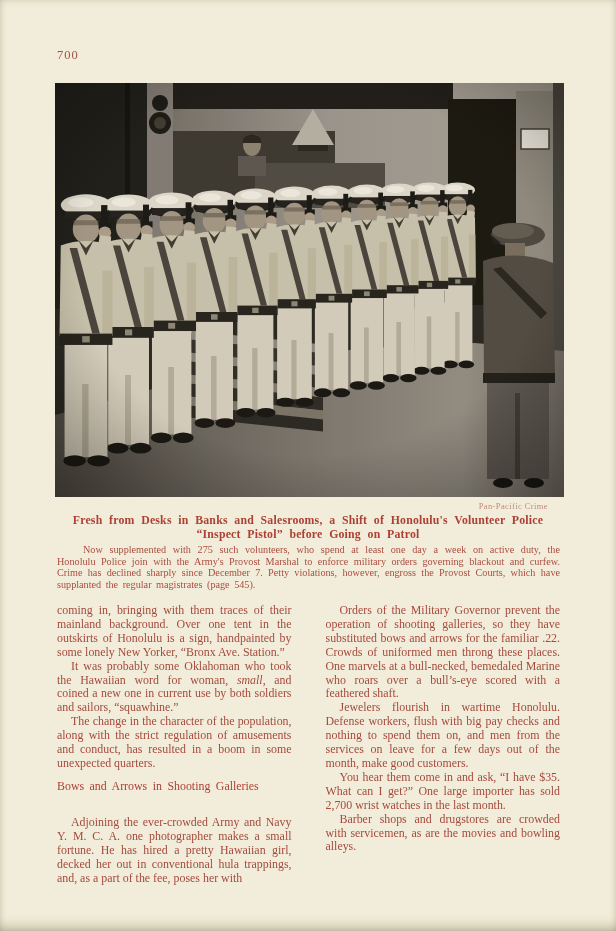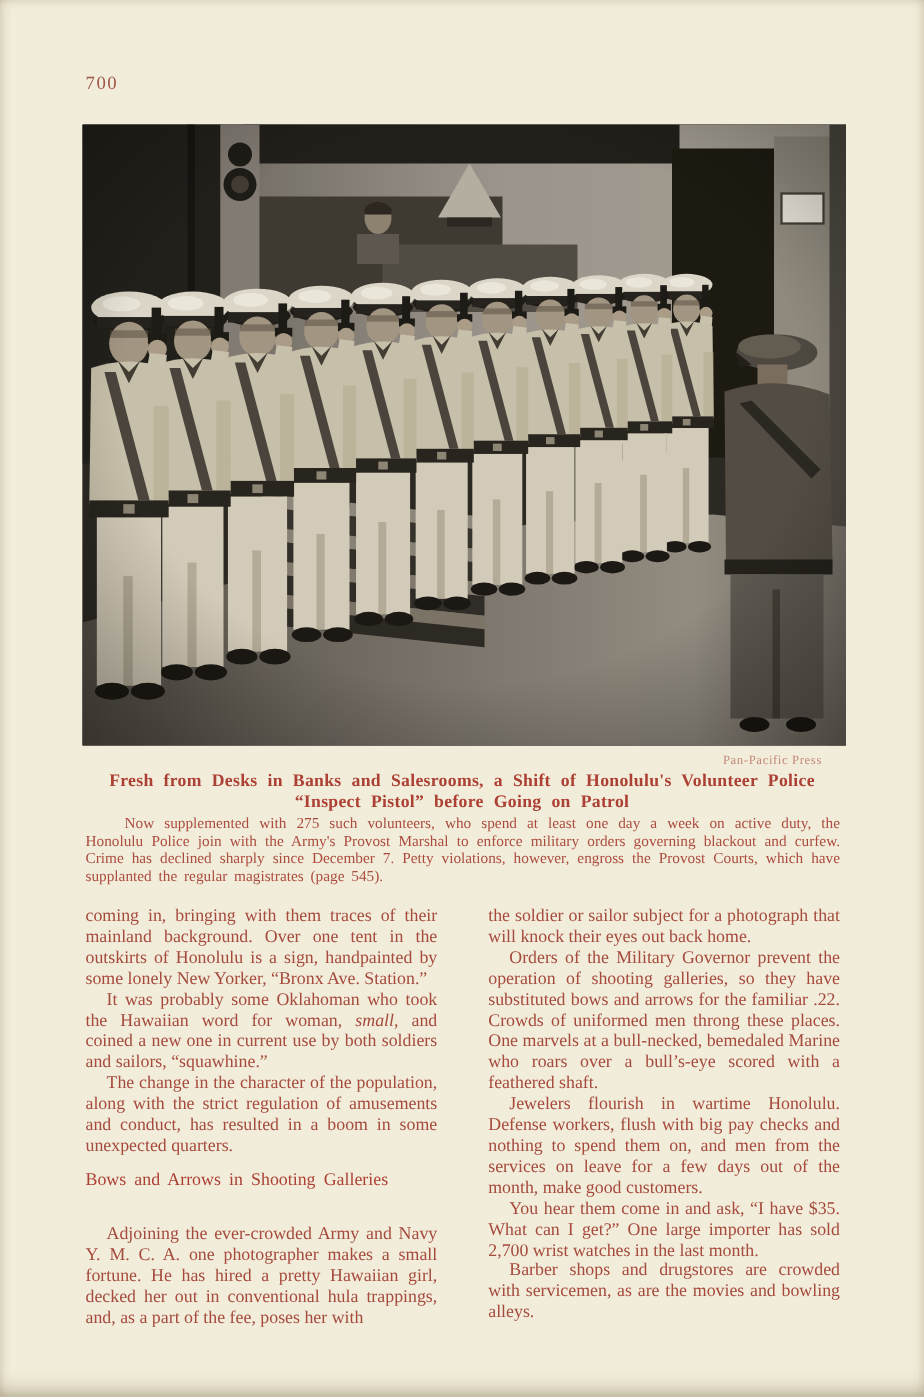--- a/index.html
+++ b/index.html
@@ -180,39 +180,38 @@
         <rect x="460" y="310" width="5" height="86" fill="#3b382f"></rect>
         <ellipse cx="448" cy="400" rx="10" ry="5" fill="#0f0d0a"></ellipse>
         <ellipse cx="479" cy="400" rx="10" ry="5" fill="#0f0d0a"></ellipse>
       </g>
 
       <rect x="0" y="0" width="509" height="414" fill="#cfc8b4" opacity="0.05"></rect>
       <rect x="0" y="0" width="509" height="414" fill="url(#vignette)"></rect>
     </svg>
   </div>
 
-  <div class="photo-credit">Pan-Pacific Press</div>
+  <div class="photo-credit">Pan-Pacific Crime</div>
 
   <div class="caption-title">
     <div>Fresh from Desks in Banks and Salesrooms, a Shift of Honolulu's Volunteer Police</div>
     <div>“Inspect Pistol” before Going on Patrol</div>
   </div>
 
   <div class="caption-text">Now supplemented with 275 such volunteers, who spend at least one day a week on active duty, the Honolulu Police join with the Army's Provost Marshal to enforce military orders governing blackout and curfew.  Crime has declined sharply since December 7.  Petty violations, however, engross the Provost Courts, which have supplanted the regular magistrates (page 545).</div>
 
   <div class="columns">
     <div class="col">
       <p class="no-indent">coming in, bringing with them traces of their mainland background.  Over one tent in the outskirts of Honolulu is a sign, handpainted by some lonely New Yorker, “Bronx Ave. Station.”</p>
       <p><span>It was probably some Oklahoman who took the Hawaiian word for woman, </span><span class="italic">small</span><span>, and coined a new one in current use by both soldiers and sailors, “squawhine.”</span></p>
       <p>The change in the character of the population, along with the strict regulation of amusements and conduct, has resulted in a boom in some unexpected quarters.</p>
       <h3 class="section-heading">Bows and Arrows in Shooting Galleries</h3>
       <p>Adjoining the ever-crowded Army and Navy Y. M. C. A. one photographer makes a small fortune.  He has hired a pretty Hawaiian girl, decked her out in conventional hula trappings, and, as a part of the fee, poses her with</p>
     </div>
     <div class="col">
-      <p class="no-indent">the soldier or sailor subject for a photograph that will knock their eyes out back home.</p>
       <p>Orders of the Military Governor prevent the operation of shooting galleries, so they have substituted bows and arrows for the familiar .22.  Crowds of uniformed men throng these places.  One marvels at a bull-necked, bemedaled Marine who roars over a bull’s-eye scored with a feathered shaft.</p>
       <p>Jewelers flourish in wartime Honolulu.  Defense workers, flush with big pay checks and nothing to spend them on, and men from the services on leave for a few days out of the month, make good customers.</p>
       <p>You hear them come in and ask, “I have $35.  What can I get?”  One large importer has sold 2,700 wrist watches in the last month.</p>
       <p>Barber shops and drugstores are crowded with servicemen, as are the movies and bowling alleys.</p>
     </div>
   </div>
 
 </div>
 
 </body></html>

